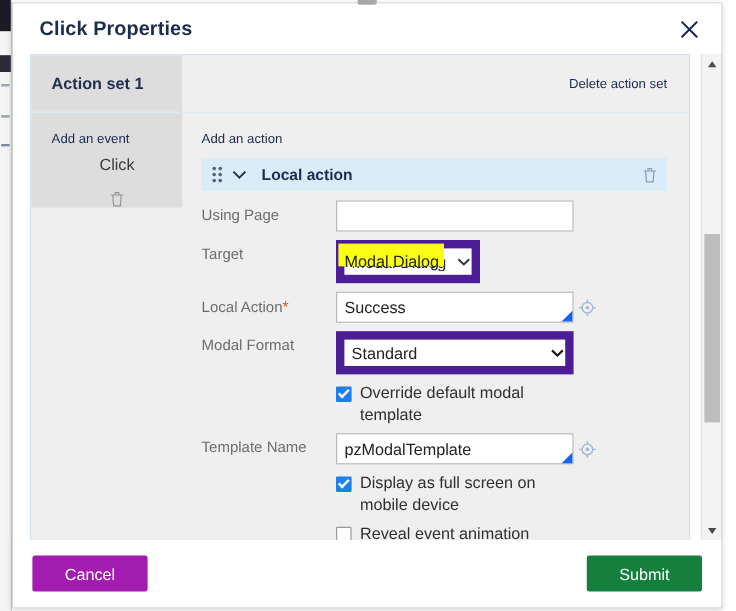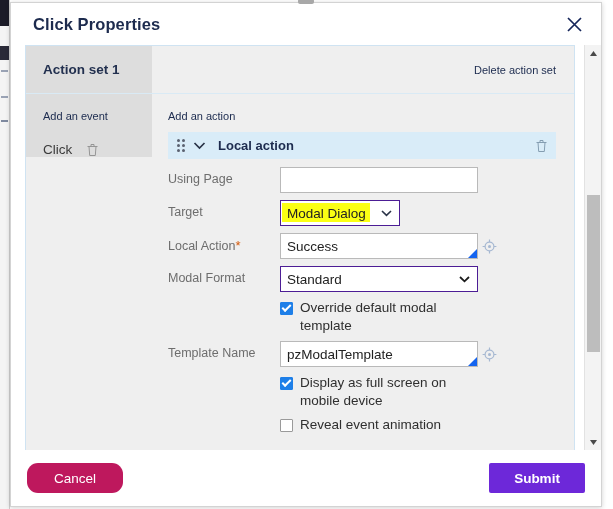--- a/index.html
+++ b/index.html
@@ -109,22 +109,22 @@
     padding: 12px 0 0 17px;
   }
   .col-right {
     flex: 1 1 auto;
     background: #efefef;
     padding: 12px 0 0 16px;
     position: relative;
   }
   .event-row {
     display: flex; align-items: center;
-    gap: 14px; margin-top: 18px;
-    font-size: 13.5px; color: #3b3b3b;
+    gap: 14px; margin-top: 6px;
+    font-size: 13.5px; color: #3b3b3b; flex-direction: column;
   }
 
   
   .action-card { margin-top: 8px; margin-right: 18px; }
   .action-head {
     background: #d9ecf8;
     height: 27px;
     display: flex; align-items: center;
     padding: 0 8px 0 9px;
     gap: 8px;
@@ -168,22 +168,22 @@
   .corner {
     position: absolute; right: 1px; bottom: 1px;
     width: 0; height: 0;
     border-left: 9px solid transparent;
     border-bottom: 9px solid #1464f0;
     pointer-events: none;
   }
   .target-icon { width: 15px; height: 15px; opacity: .75; cursor: pointer; display: flex; }
 
   select.sel {
-    height: 26px;
-    border: 1px solid #4c1d95;
+    height: 36px;
+    border: 7px solid #4c1d95;
     background: #ffffff;
     font-family: "Liberation Sans", sans-serif;
     font-size: 13.5px; color: #222;
     padding: 0 4px 0 6px;
     -webkit-appearance: none; appearance: none;
     outline: none;
   }
   .sel-wrap { position: relative; display: inline-block; }
   .sel-wrap .arrow {
     position: absolute; right: 8px; top: 50%;
@@ -257,22 +257,22 @@
     padding: 0 16px 0 16px;
     justify-content: space-between;
   }
   .btn {
     border: none; cursor: pointer;
     font-family: "Liberation Sans", sans-serif;
     font-size: 13.5px;
     height: 30px;
     border-radius: 2px;
   }
-  .btn-cancel { background: #be185d; color: #ffffff; width: 96px; border-radius: 11px; }
-  .btn-submit { background: #6d28d9; color: #ffffff; width: 96px; font-weight: bold; }
+  .btn-cancel { background: #a21caf; color: #ffffff; width: 96px; }
+  .btn-submit { background: #15803d; color: #ffffff; width: 96px; font-weight: normal; }
 </style>
 </head>
 <body>
 
 <div id="page-bg">
   <div class="bg-strip">
     <div class="bg-dark-a"></div>
     <div class="bg-dark-b"></div>
     <div class="bg-tick" style="top:70px"></div>
     <div class="bg-tick" style="top:96px"></div>

